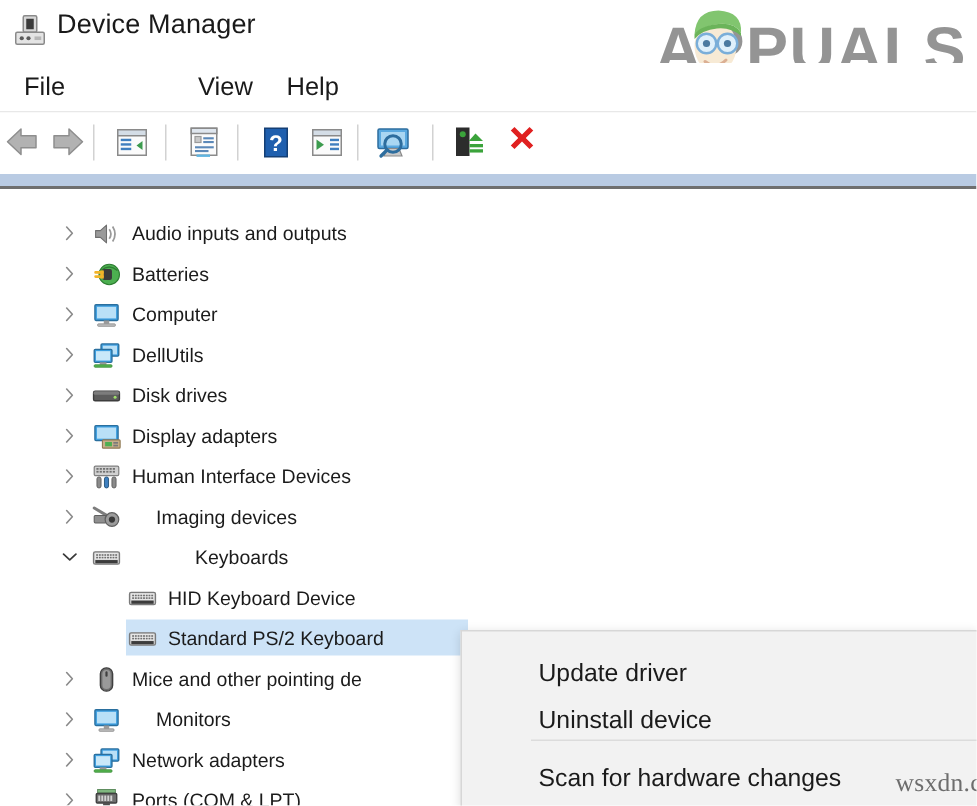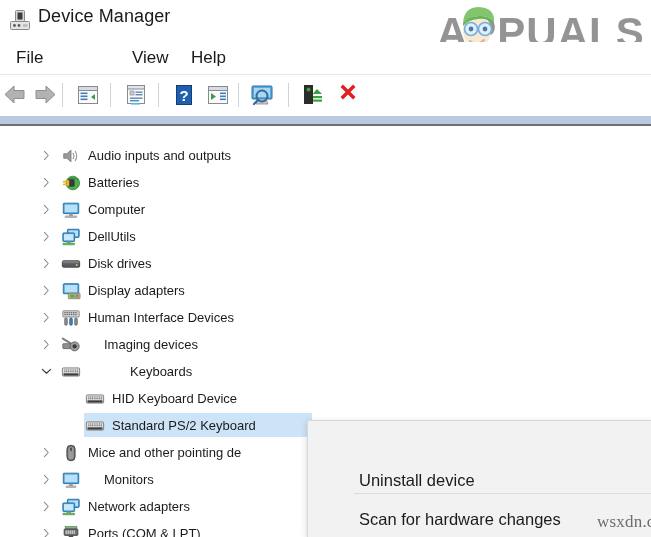--- a/index.html
+++ b/index.html
@@ -644,20 +644,23 @@
         </g>
         <rect x="8.5" y="12.5" width="5" height="6.5" fill="#4f4f4f"></rect>
       </svg>
     </span>
     <span class="lbl" style="left:88px;">Ports (COM &amp; LPT)</span>
   </div>
 
 </div>
 
 <div class="ctxmenu">
+  <div class="ctx-item" style="top:13px;">
+    <span class="ctx-label">Update driver</span>
+  </div>
   <div class="ctx-item" style="top:44px;">
     <span class="ctx-label">Uninstall device</span>
   </div>
   <div class="ctx-sep" style="top:72px;"></div>
   <div class="ctx-item" style="top:83px;text-decoration:underline;">
     <span class="ctx-label">Scan for hardware changes</span>
   </div>
 </div>
 
 <div class="site-wm">wsxdn.com</div>

